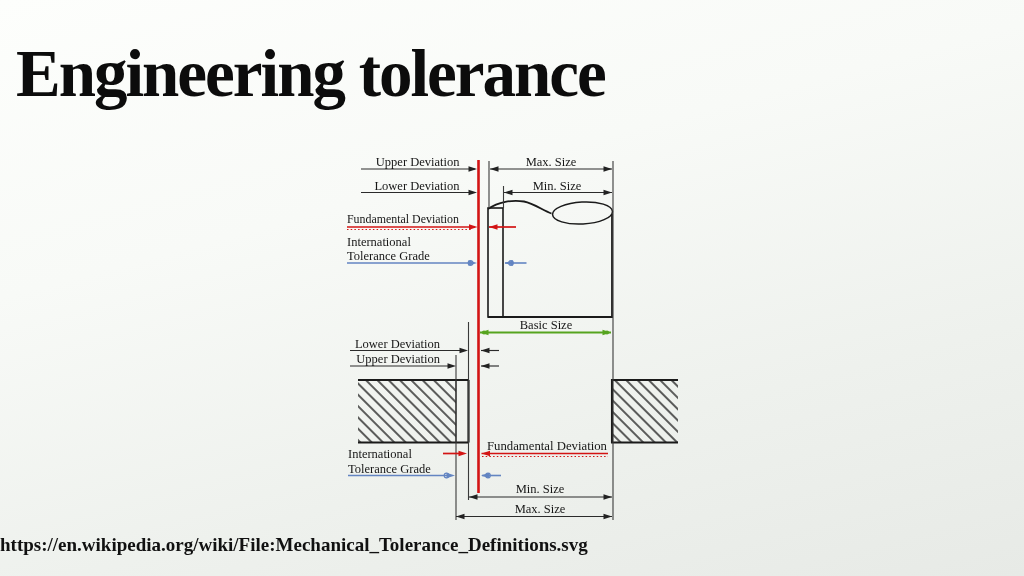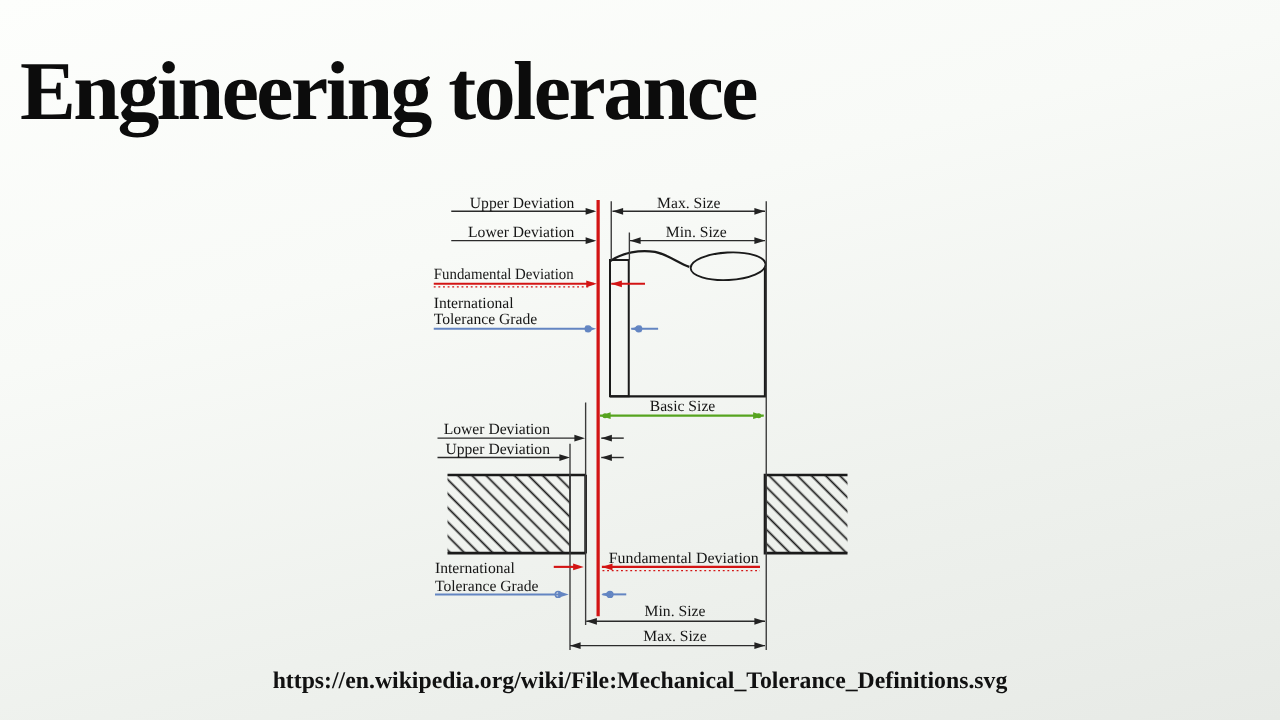--- a/index.html
+++ b/index.html
@@ -8,21 +8,21 @@
     background:linear-gradient(165deg,#fdfefc 0%,#f8faf7 35%,#eef1ed 70%,#e7eae6 100%);
     font-family:"Liberation Serif", serif;
   }
   .page-title{
     position:absolute;top:24px;left:0;width:1024px;
     text-align:left;font-weight:bold;font-size:67px;line-height:1.0;
     letter-spacing:-2px;color:#0c0c0c;margin:16px;
   }
   .source-url{
     position:absolute;top:534px;left:0;width:1024px;
-    text-align:center;font-weight:bold;font-size:19px;color:#111;
+    font-weight:bold;font-size:19px;color:#111;
   }
   svg.diagram{position:absolute;left:0;top:0;}
   svg text{font-family:"Liberation Serif", serif;font-size:12.5px;fill:#161616;}
   .thin{stroke:#2b2b2b;stroke-width:1.15;fill:none;}
   .ext{stroke:#3a3a3a;stroke-width:1.1;fill:none;}
   .outline{stroke:#1a1a1a;fill:none;}
   .bk{fill:#222;}
   .redln{stroke:#d31414;fill:none;}
   .redfill{fill:#d31414;}
   .bluln{stroke:#6385c2;fill:none;}

